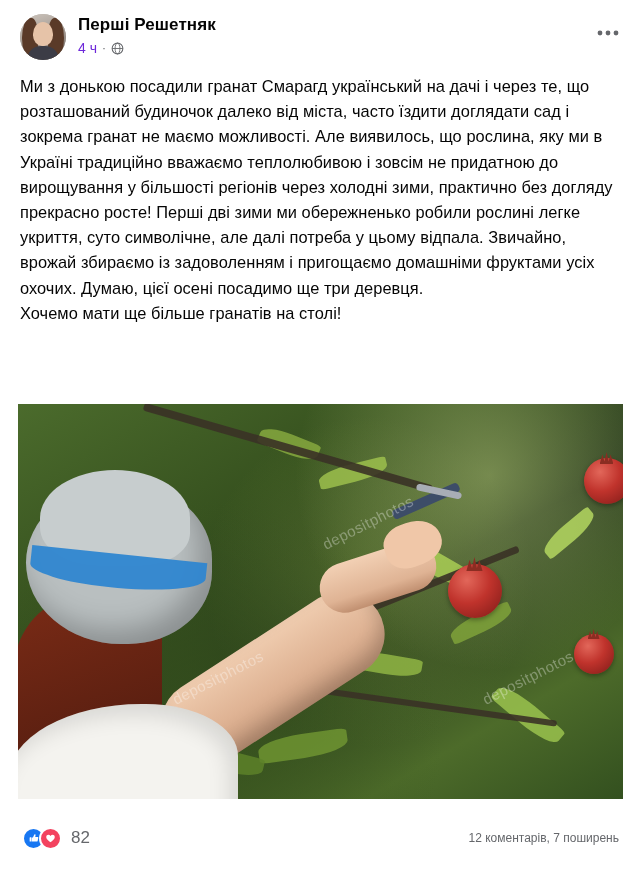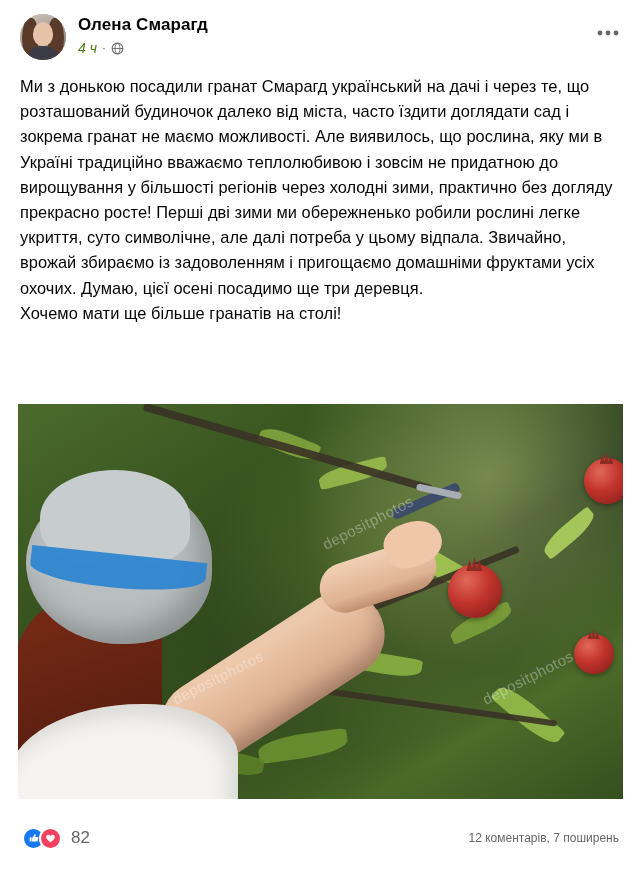--- a/index.html
+++ b/index.html
@@ -91,21 +91,21 @@
     letter-spacing: 0.1px;
   }
   .meta-row {
     display: flex;
     align-items: center;
     margin-top: 5px;
     color: #65676b;
     font-size: 14px;
     line-height: 16px;
   }
-  .meta-time { color: #4d7c0f; font-style: italic; }
+  .meta-time { color: #6d28d9; }
   .meta-dot {
     margin: 0 5px;
     font-size: 12px;
     line-height: 16px;
     color: #65676b;
   }
   .globe-icon {
     display: inline-block;
     width: 13px;
     height: 13px;
@@ -324,21 +324,21 @@
 
     <div class="post-header">
       <div class="avatar">
         <div class="av-bg"></div>
         <div class="av-hairL"></div>
         <div class="av-hairR"></div>
         <div class="av-face"></div>
         <div class="av-body"></div>
       </div>
       <div class="header-text">
-        <div class="author-name">Олена Смарагд</div>
+        <div class="author-name">Перші Решетняк</div>
         <div class="meta-row">
           <span class="meta-time">4 ч</span>
           <span class="meta-dot">·</span>
           <span class="globe-icon">
             <svg width="13" height="13" viewBox="0 0 16 16" aria-hidden="true">
               <circle cx="8" cy="8" r="6.6" fill="none" stroke="#65676b" stroke-width="1.3"></circle>
               <ellipse cx="8" cy="8" rx="3" ry="6.6" fill="none" stroke="#65676b" stroke-width="1.1"></ellipse>
               <line x1="1.4" y1="8" x2="14.6" y2="8" stroke="#65676b" stroke-width="1.1"></line>
             </svg>
           </span>

